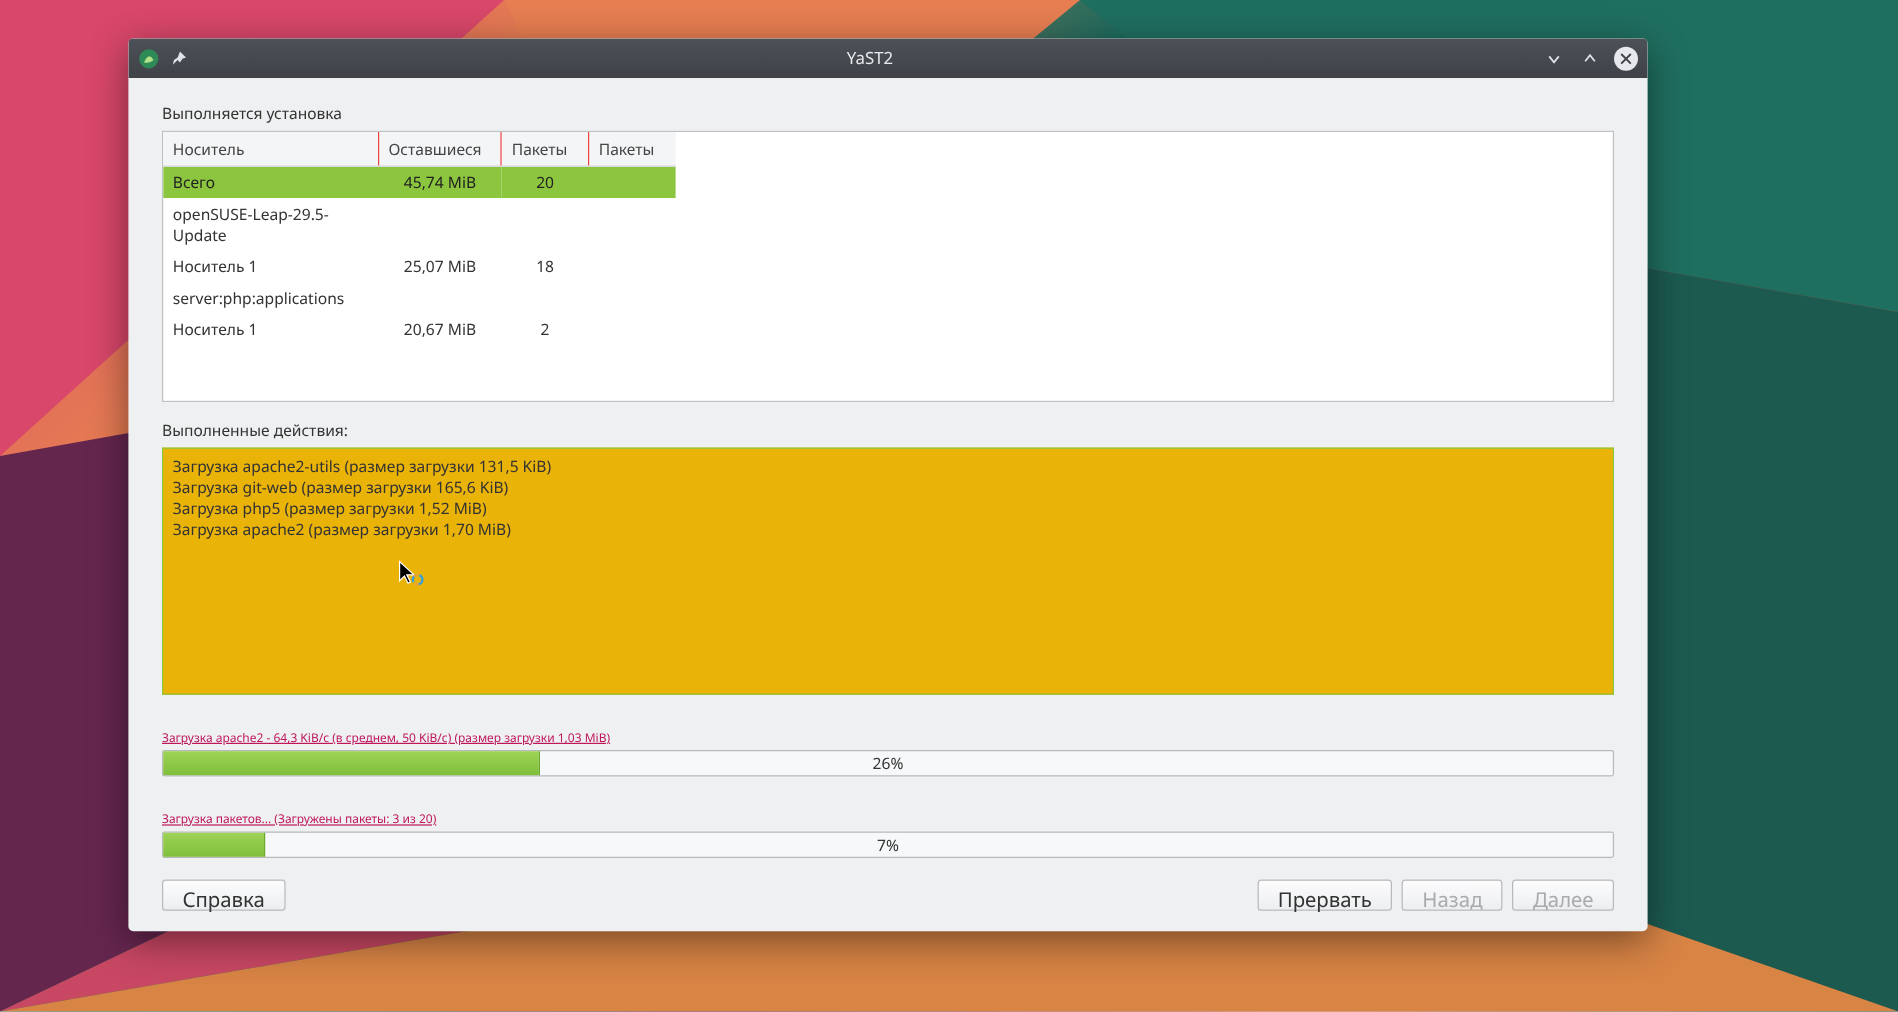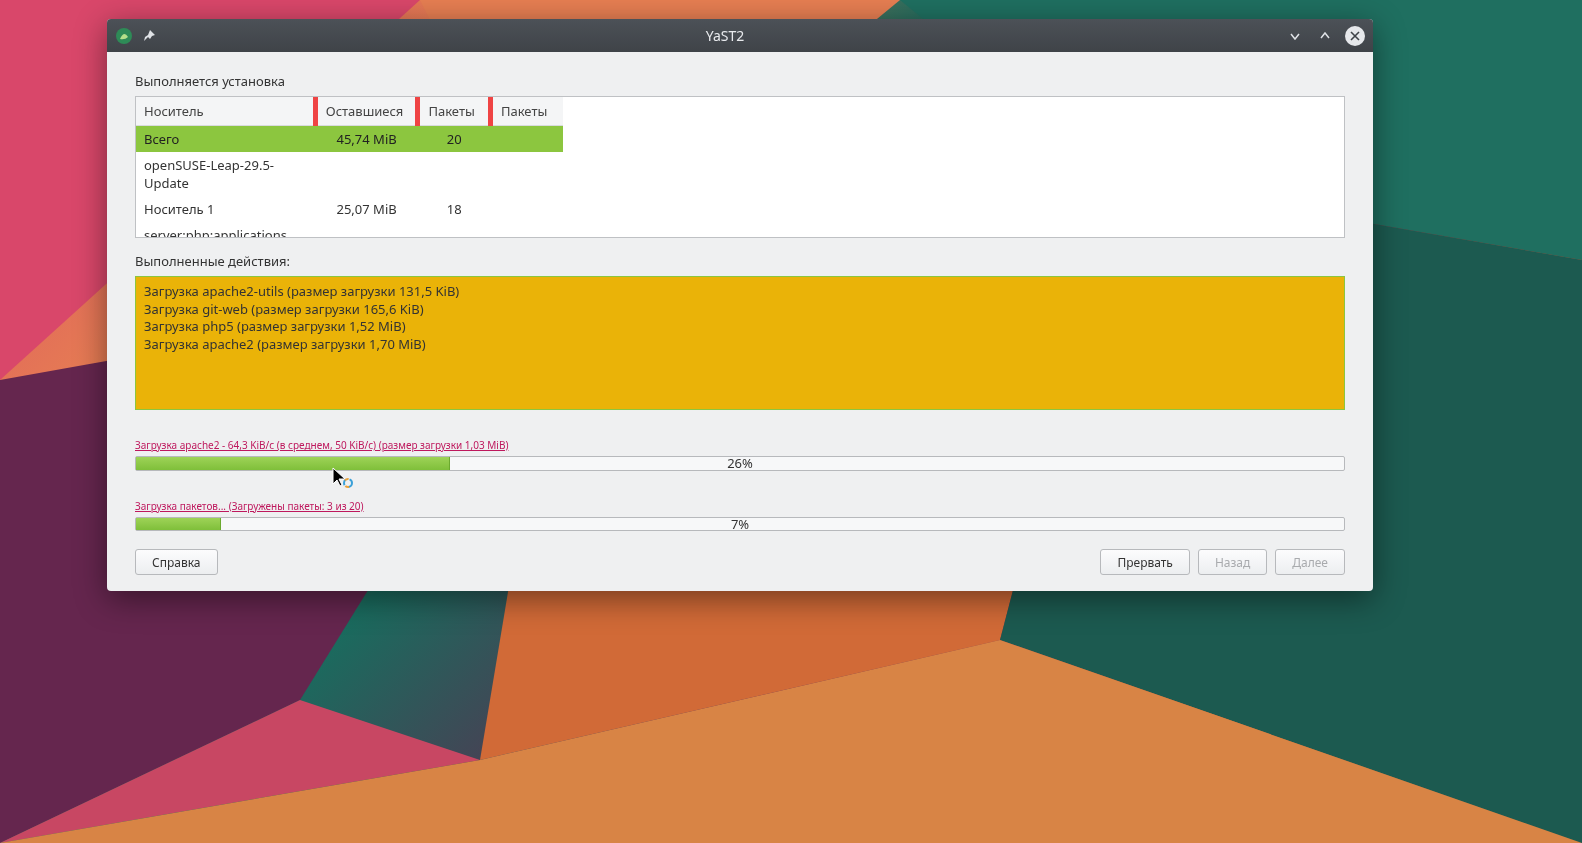--- a/index.html
+++ b/index.html
@@ -7,55 +7,55 @@
   width: 1582px; height: 843px;
   font-family: "Noto Sans", "DejaVu Sans", sans-serif;
   font-size: 13px;
   color: #333;
   background: linear-gradient(135deg, #d9476a 0%, #e67e52 20%, #1a6b5e 40%, #65264e 60%, #d16a37 80%, #1c5a50 100%);
   position: relative; overflow: hidden;
 }
 .desktop-bg { position: absolute; inset: 0; }
 .desktop-bg svg { width: 100%; height: 100%; }
 .window {
-  position: absolute; left: 107px; top: 19px; width: 1266px; height: 572px;
+  position: absolute; left: 107px; top: 32px; width: 1266px; height: 744px;
   background: #eff0f1; border-radius: 4px; overflow: hidden;
   box-shadow: 0 8px 32px rgba(0,0,0,.45);
 }
 .titlebar {
   height: 33px; background: linear-gradient(#4c5157,#3f4348);
   display: flex; align-items: center; padding: 0 8px; color: #e6e8eb;
 }
 .titlebar .app-icon {
   width: 18px; height: 18px; margin-right: 8px;
   display: flex; align-items: center; justify-content: center;
 }
 .titlebar .pin-icon { width: 16px; height: 16px; margin-right: 8px; display:flex; align-items:center; justify-content:center; }
 .titlebar .title { flex: 1; text-align: center; font-size: 14px; color: #e8eaed; }
 .titlebar .win-buttons { display: flex; gap: 10px; align-items: center; }
 .titlebar .win-btn { width: 20px; height: 20px; display:flex; align-items:center; justify-content:center; color:#dfe2e6; cursor:pointer; }
 .titlebar .close-btn { width:20px; height:20px; border-radius:50%; background:#e6e8eb; color:#3f4348; display:flex; align-items:center; justify-content:center; }
 .content { padding: 12px 28px 16px 28px; display:flex; flex-direction:column; height: calc(100% - 33px); }
 .section-label { font-size: 13px; color:#333; margin: 8px 0 6px 0; }
 .media-table-wrap { border:1px solid #bfc1c4; background:#fff; height: 226px; overflow:hidden; }
 table.media { width: 427px; border-collapse: collapse; font-size: 13px; }
-table.media th { text-align:left; font-weight:400; color:#444; padding:5px 8px; background:#f4f5f6; border-bottom:1px solid #d9dbdd; border-right:5px solid #ef4444; }
+table.media th { text-align:left; font-weight:400; color:#444; padding:5px 8px; background:#f4f5f6; border-bottom:1px solid #d9dbdd; border-right:1px solid #ef4444; }
 table.media th:last-child { border-right:none; }
 table.media td { padding:4px 8px; }
 table.media td.num { text-align:center; }
 tr.highlight td { background:#8cc63f; color:#222; }
 .actions-box { border:1px solid #8cc63f; background:#eab308; height: 206px; padding:6px 8px; font-size:13px; line-height:1.35; color:#333; overflow:auto; }
 .progress-label { font-size:10px; color:#be185d; margin-top: 28px; margin-bottom:4px;text-decoration:underline; }
 .progress { height:22px; border:1px solid #b7b9bc; background:#f7f8f9; position:relative; border-radius:2px; }
 .progress .bar { position:absolute; left:0; top:0; bottom:0; background:linear-gradient(#9ed357,#7fbf3a); border-right:1px solid #6ba92e; }
 .progress .pct { position:absolute; inset:0; display:flex; align-items:center; justify-content:center; font-size:13px; color:#333; }
 .button-row { display:flex; margin-top:18px; align-items:center; }
 .button-row .spacer { flex:1; }
 button.btn {
-  font: inherit; font-size:12px; padding:4px 16px; height:26px;
+  font: inherit; font-size:17px; padding:4px 16px; height:26px;
   background:linear-gradient(#fcfcfd,#eceef0); border:1px solid #b7b9bc; border-radius:3px;
   color:#333; cursor:pointer;
 }
 button.btn + button.btn { margin-left:8px; }
 button.btn:disabled { color:#a9abae; cursor:default; }
 .cursor { position:absolute; left:331px; top:466px; pointer-events:none; }
 </style>
 </head>
 <body>
 

